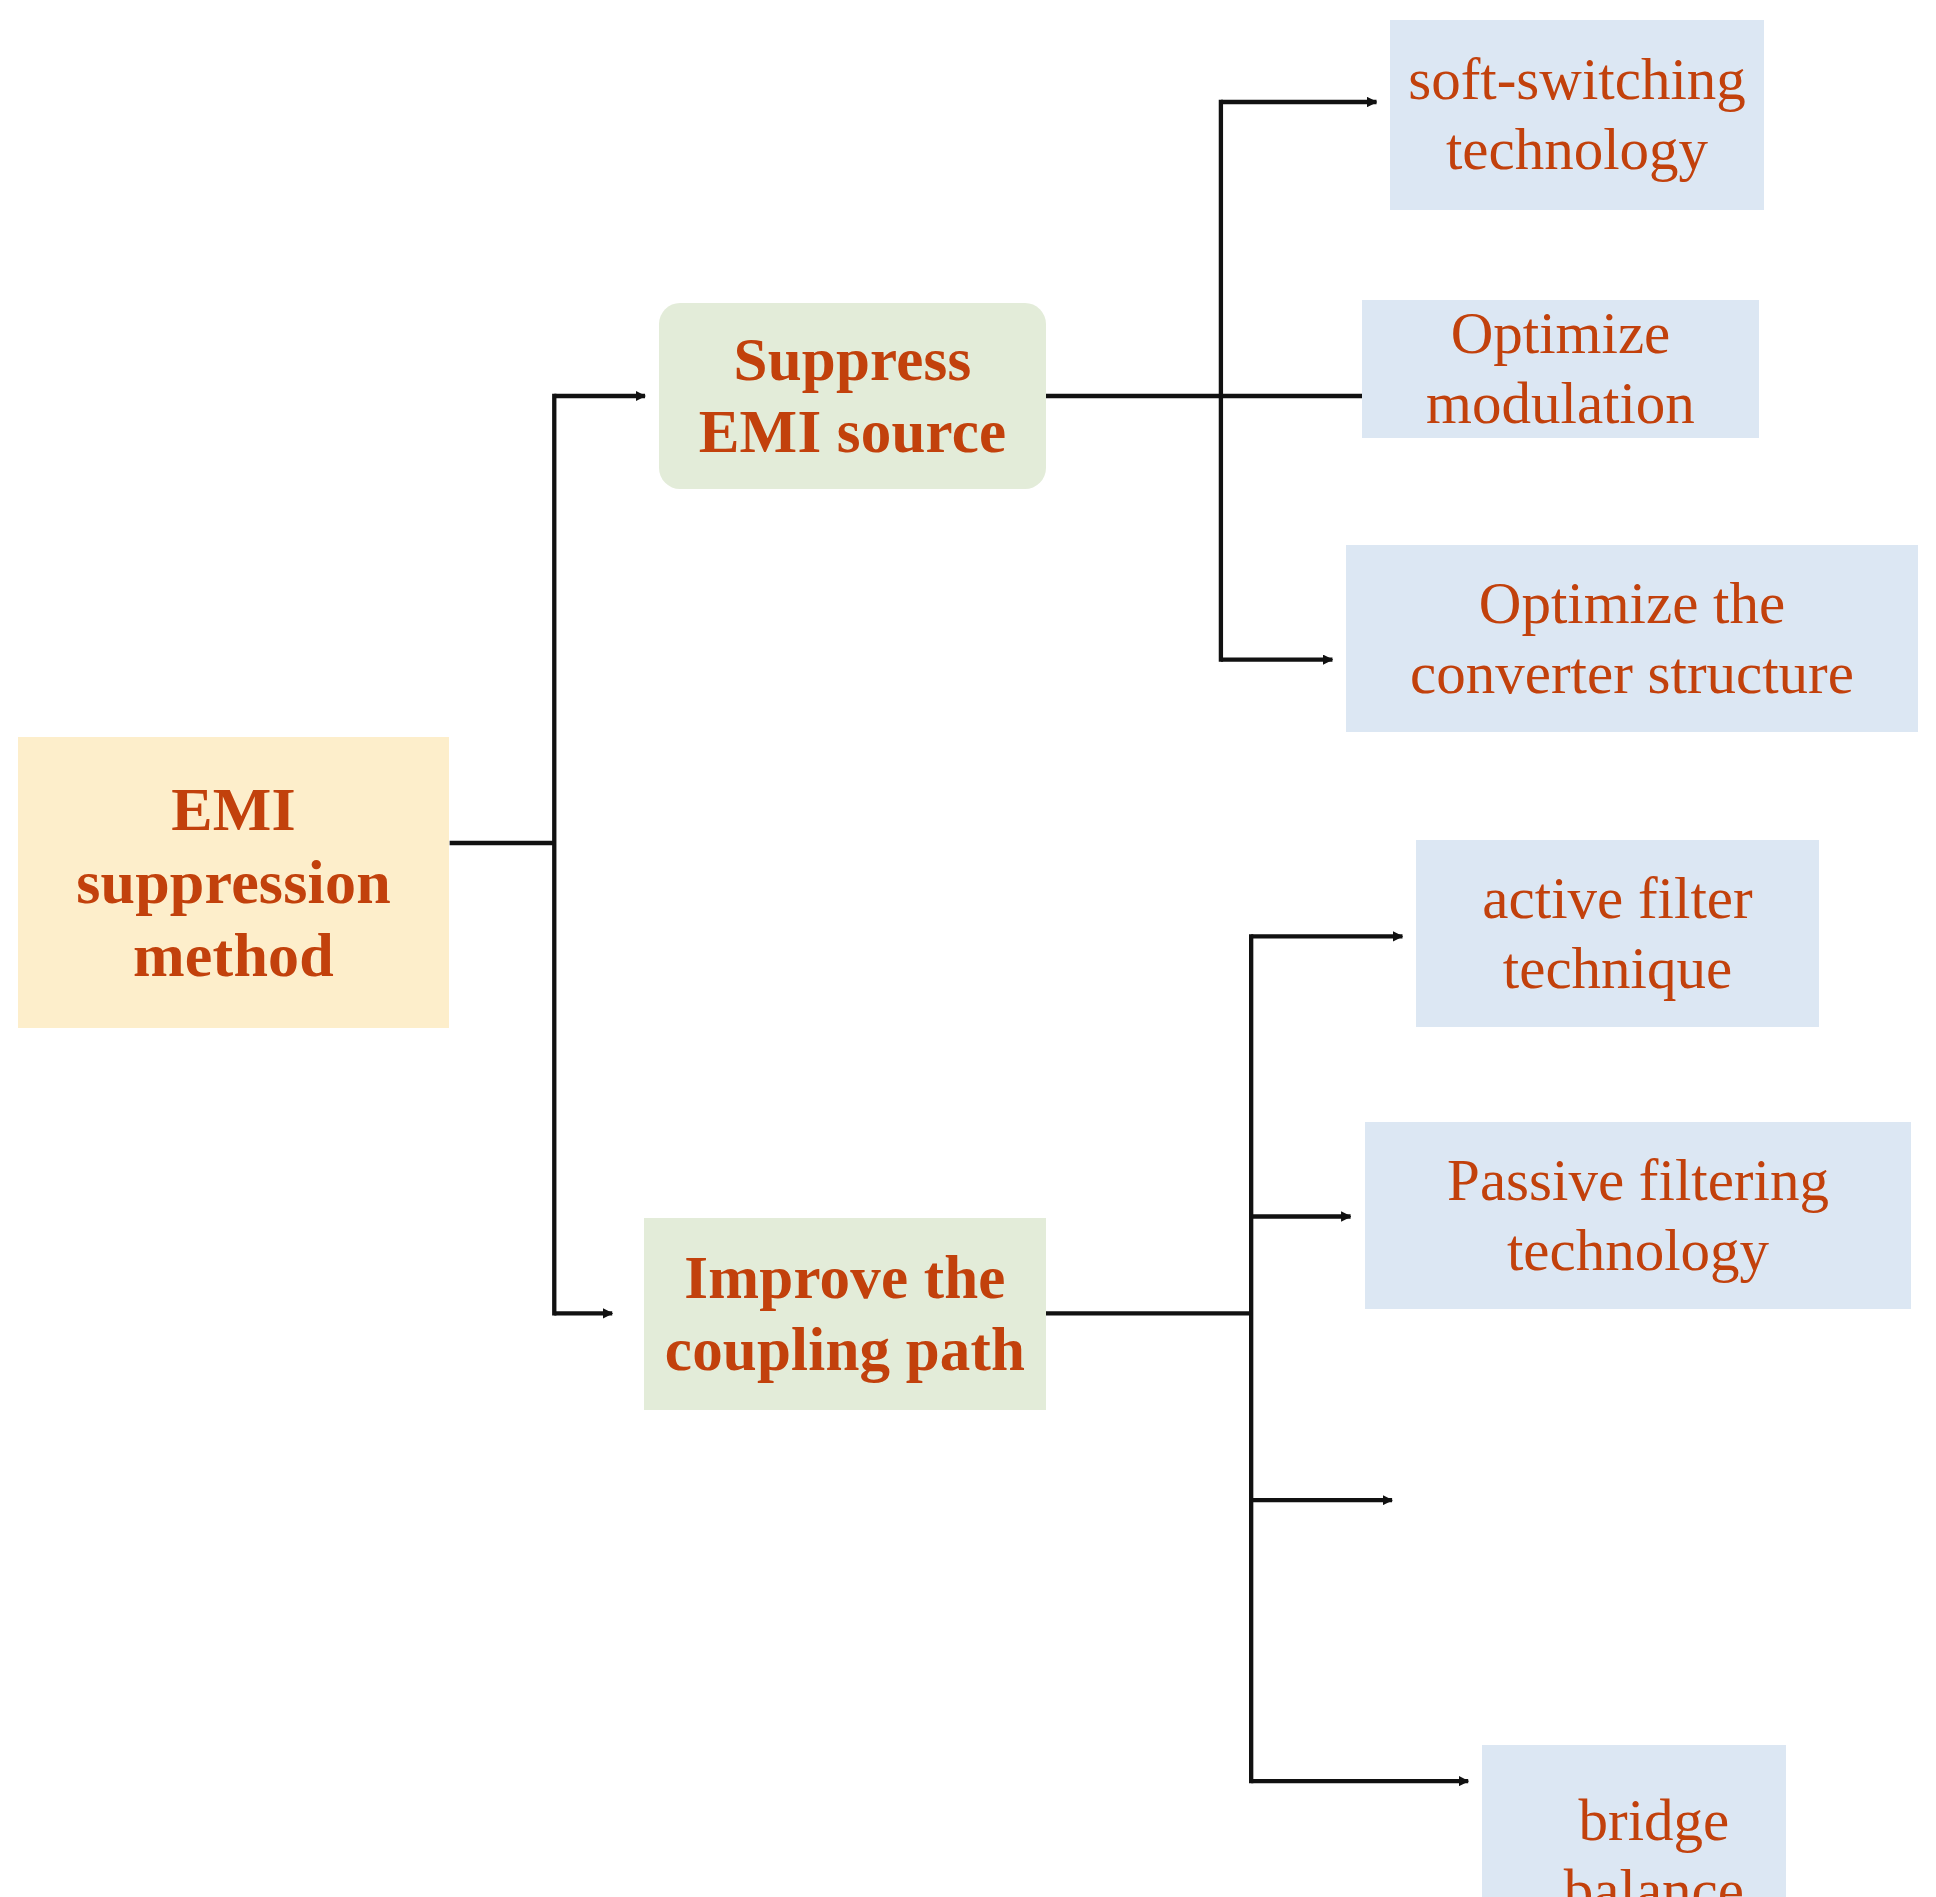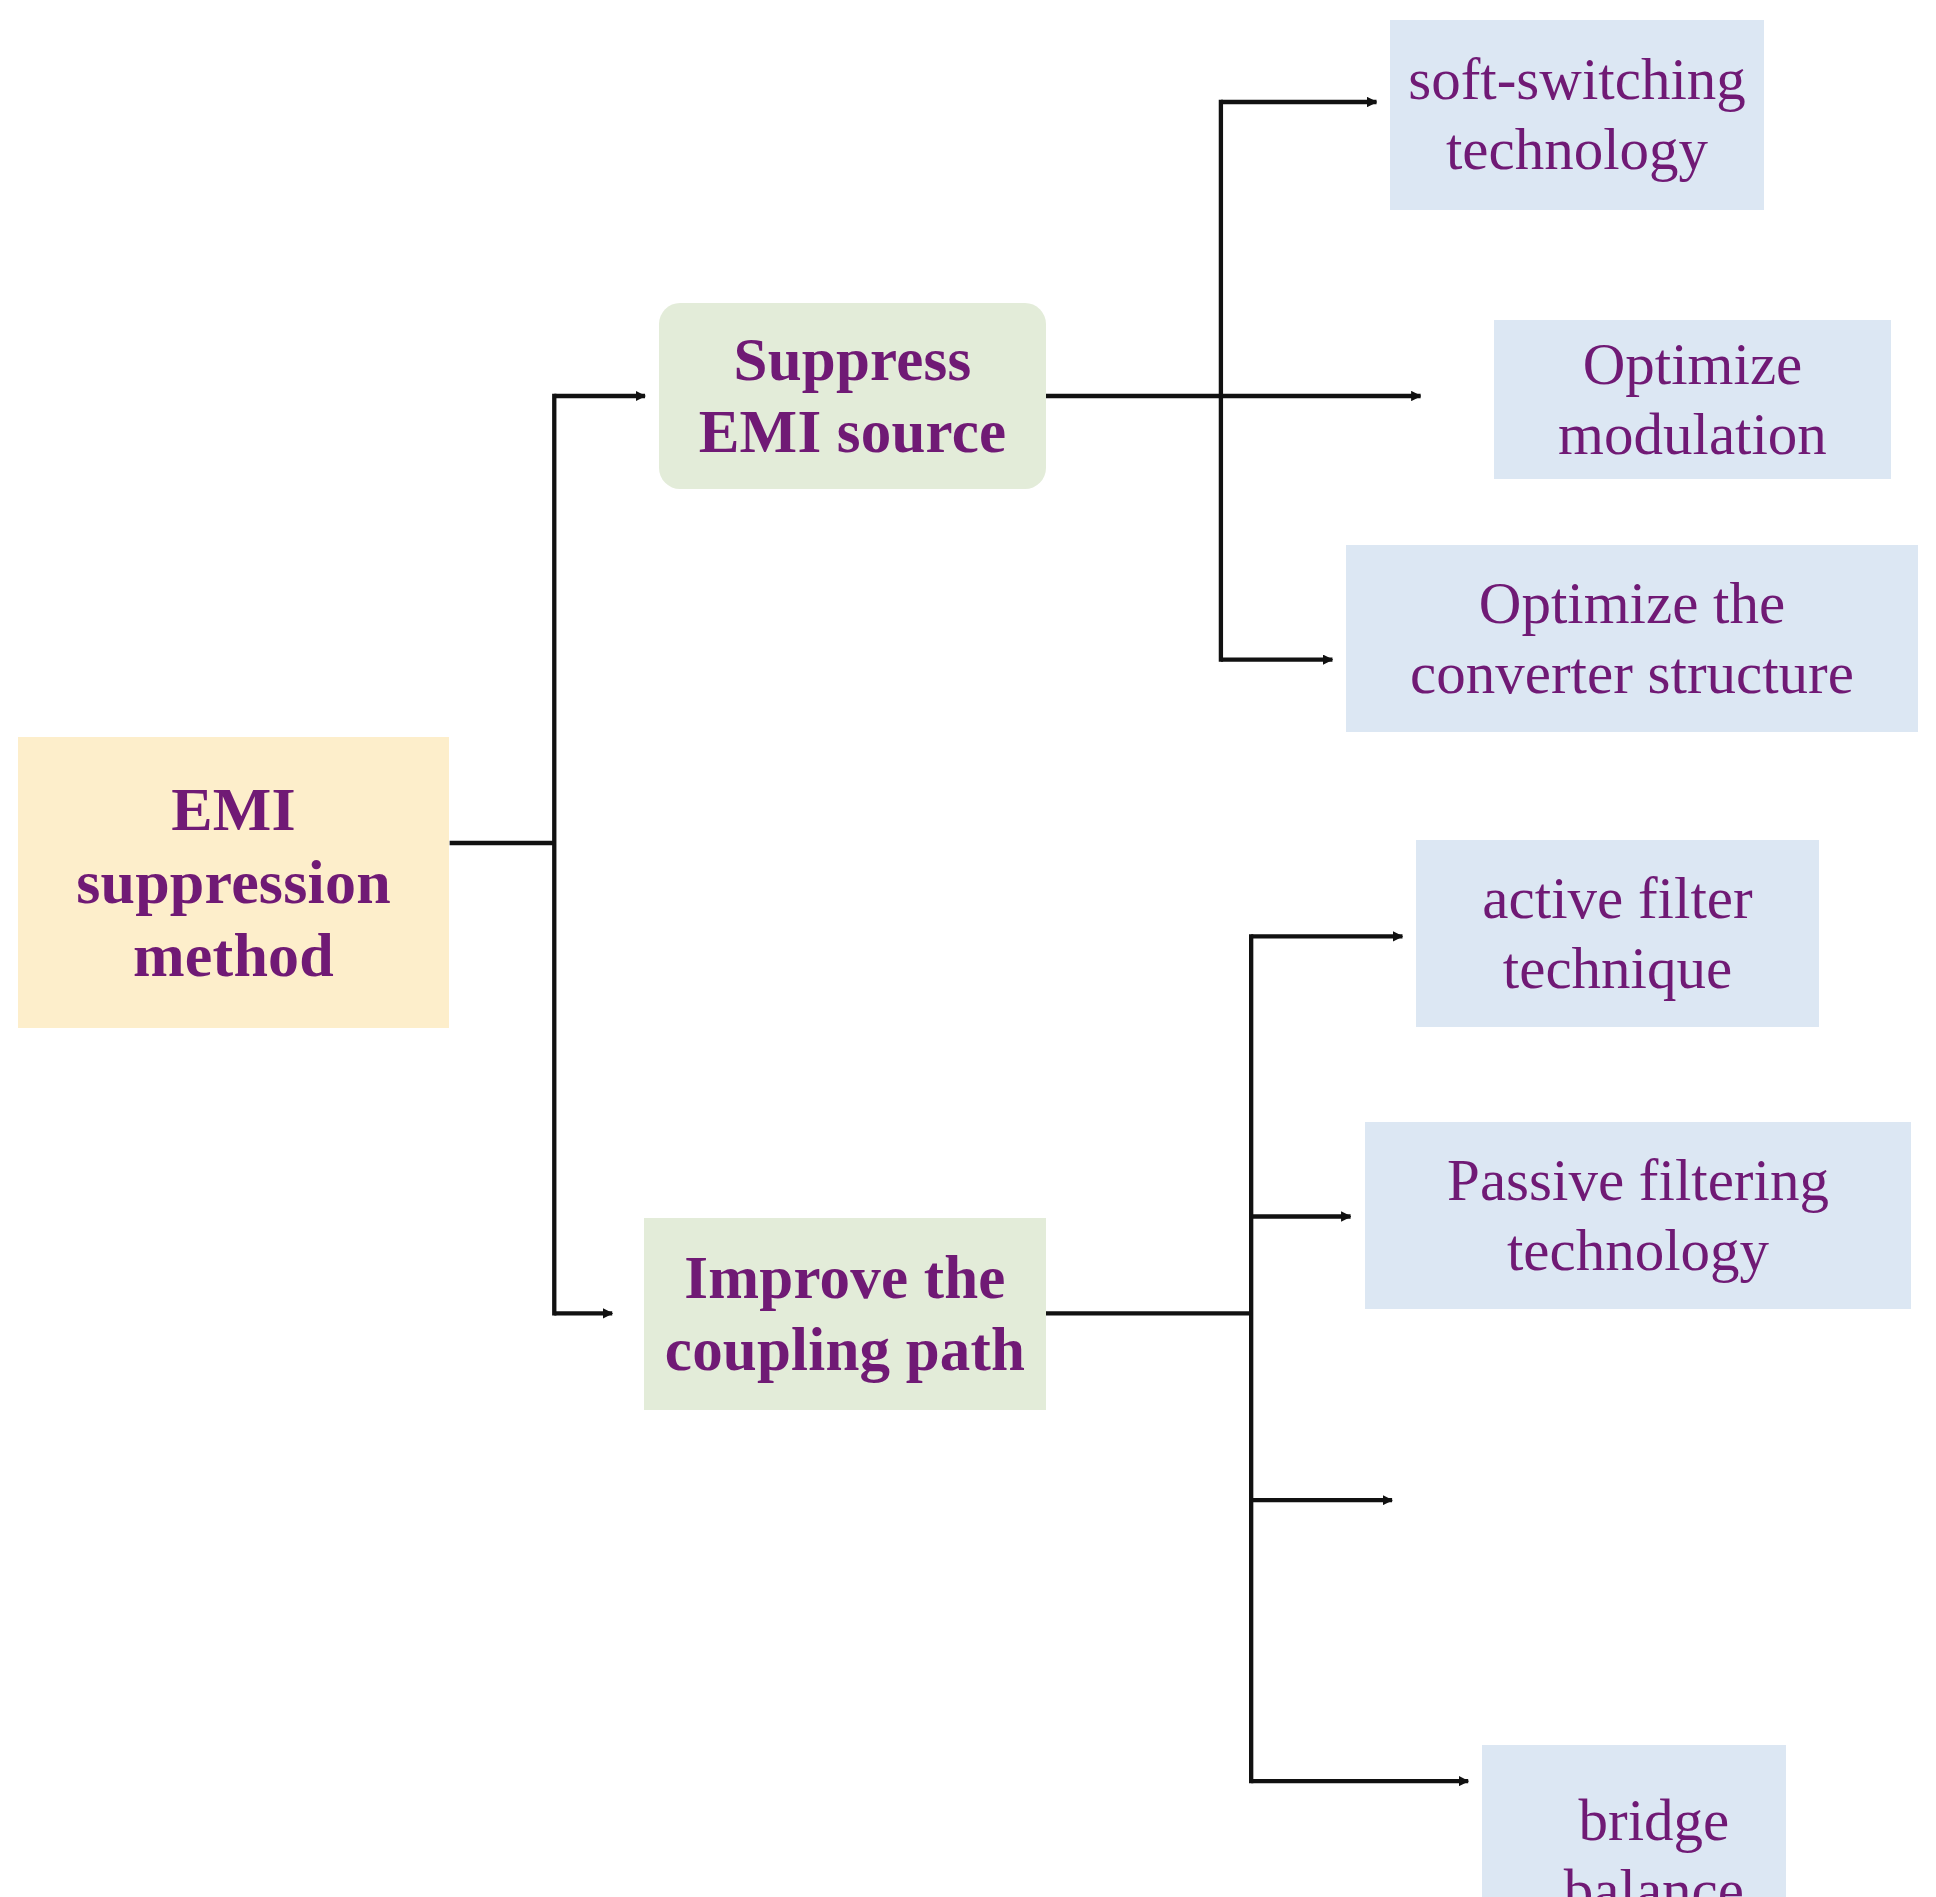--- a/index.html
+++ b/index.html
@@ -23,21 +23,21 @@
     pointer-events: none;
   }
   .node {
     position: absolute;
     display: flex;
     align-items: center;
     justify-content: center;
     text-align: center;
     box-sizing: border-box;
     line-height: 1.18;
-    color: #701a75;
+    color: #c2410c;
     padding: 0 5.2px;
   }
   .node .label {
     display: block;
     white-space: pre-line;
   }
   .root-node {
     font-weight: bold;
     font-size: 62px;
     letter-spacing: 0.2px;
@@ -95,21 +95,21 @@
   <div class="node branch-node" style="left:659px; top:303px; width:387px; height:186px; background:#e3ecd9;border-radius:21px;">
     <span class="label">Suppress
 EMI source</span>
   </div>
 
   <div class="node leaf-node" style="left:1390px; top:20px; width:374px; height:190px; background:#dce7f3;">
     <span class="label">soft-switching
 technology</span>
   </div>
 
-  <div class="node leaf-node" style="left:1494px; top:300px; width:397px; height:159px; background:#dce7f3;margin-top:20px;">
+  <div class="node leaf-node" style="left:1362px; top:300px; width:397px; height:138px; background:#dce7f3;">
     <span class="label">Optimize
 modulation</span>
   </div>
 
   <div class="node leaf-node" style="left:1346px; top:545px; width:572px; height:187px; background:#dce7f3;">
     <span class="label">Optimize the
 converter structure</span>
   </div>
 
   <div class="node branch-node" style="left:644px; top:1218px; width:402px; height:192px; background:#e3ecd9;">

